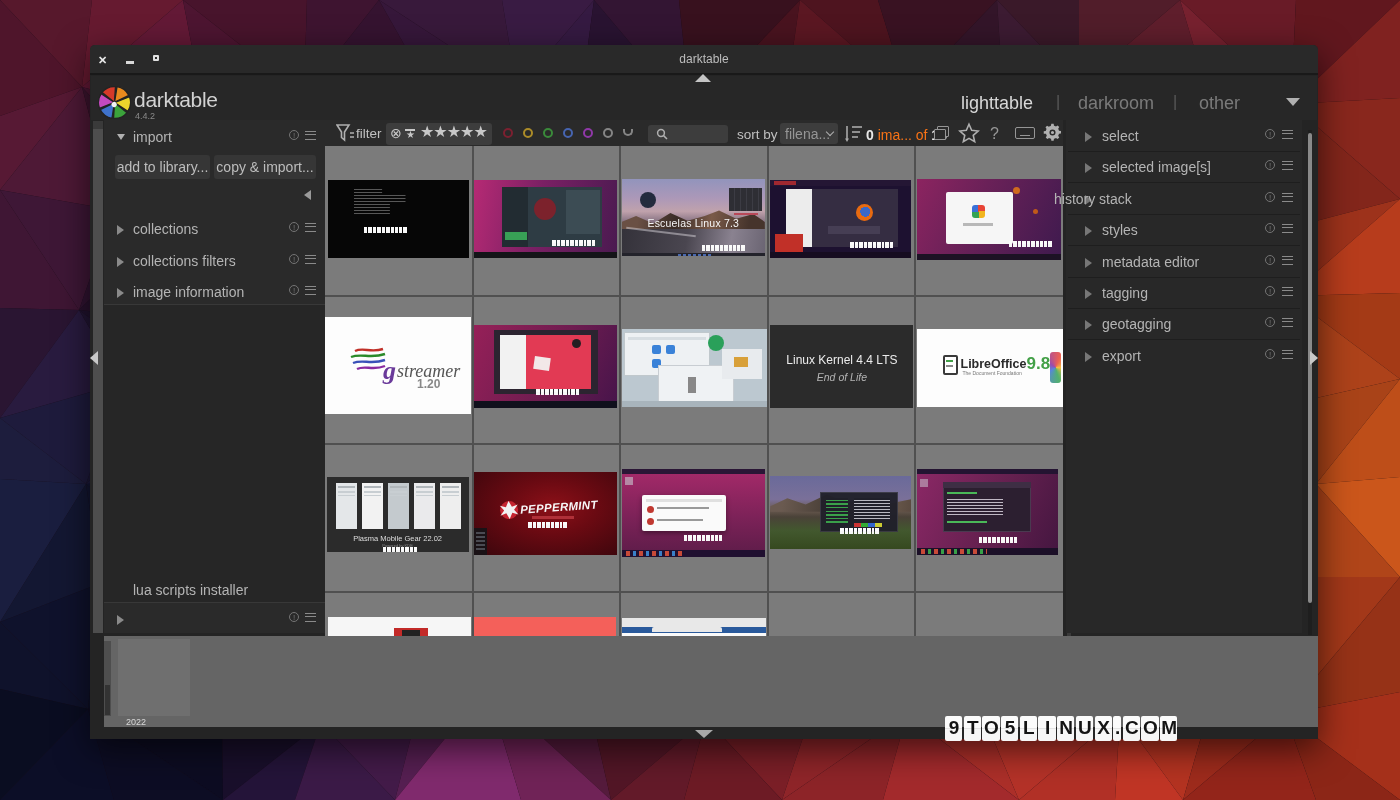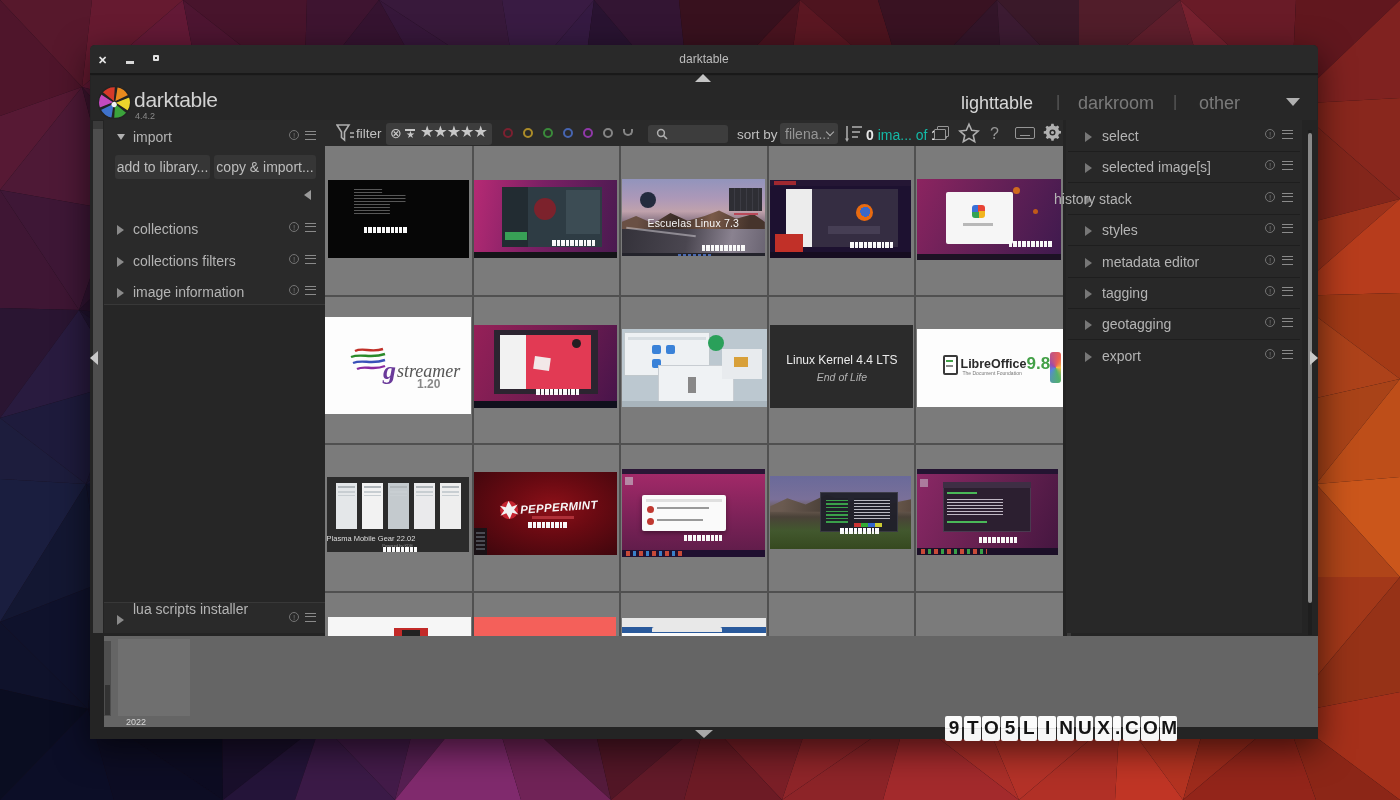--- a/index.html
+++ b/index.html
@@ -311,21 +311,21 @@
       <div class="ilines" style="left:215px;top:178px"></div>
       <div class="abs tri-r" style="left:27px;top:212px"></div>
       <div class="abs panel-label" style="left:43px;top:208px">collections filters</div>
       <div class="icirc" style="left:199px;top:209px">!</div>
       <div class="ilines" style="left:215px;top:210px"></div>
       <div class="abs tri-r" style="left:27px;top:243px"></div>
       <div class="abs panel-label" style="left:43px;top:239px">image information</div>
       <div class="icirc" style="left:199px;top:240px">!</div>
       <div class="ilines" style="left:215px;top:241px"></div>
       <div class="abs tri-r" style="left:27px;top:570px"></div>
-      <div class="abs panel-label" style="left:43px;top:556px">lua scripts installer</div>
+      <div class="abs panel-label" style="left:43px;top:537px">lua scripts installer</div>
       <div class="icirc" style="left:199px;top:567px">!</div>
       <div class="ilines" style="left:215px;top:568px"></div>
       <div class="abs" style="left:235px;top:75px;width:738px;height:26px;background:#2a2a2a"></div>
       <svg class="abs" style="left:246px;top:79px" width="20" height="19" viewBox="0 0 20 19">
 <path d="M1,1 L13,1 L8.5,8 L8.5,16 L5.5,13.5 L5.5,8 Z" fill="none" stroke="#b0b0b0" stroke-width="1.6"></path>
 <line x1="14" y1="9" x2="18" y2="9" stroke="#b0b0b0" stroke-width="1.5"></line>
 <line x1="14" y1="13" x2="18" y2="13" stroke="#b0b0b0" stroke-width="1.5"></line>
 </svg>
       <div class="abs" style="left:266px;top:81px;color:#c0c0c0;font-size:13.5px">filter</div>
       <div class="abs" style="left:296px;top:78px;width:106px;height:22px;background:#3d3d3d;border-radius:3px"></div>
@@ -349,21 +349,21 @@
       <div class="abs" style="left:690px;top:78px;width:58px;height:21px;background:#3d3d3d;border-radius:3px"></div>
       <div class="abs" style="left:695px;top:81px;color:#969696;font-size:14px">filena...</div>
       <div class="abs" style="left:737px;top:84px;width:6px;height:6px;border-right:1.8px solid #b0b0b0;border-bottom:1.8px solid #b0b0b0;transform:rotate(45deg)"></div>
       <svg class="abs" style="left:755px;top:78px" width="18" height="20" viewBox="0 0 18 20">
 <line x1="2" y1="3" x2="2" y2="16" stroke="#aaa" stroke-width="1.6"></line>
 <path d="M2,19 L0,15.5 L4,15.5 Z" fill="#aaa"></path>
 <line x1="7" y1="4" x2="17" y2="4" stroke="#aaa" stroke-width="1.6"></line>
 <line x1="7" y1="9" x2="15" y2="9" stroke="#aaa" stroke-width="1.6"></line>
 <line x1="7" y1="14" x2="13" y2="14" stroke="#aaa" stroke-width="1.6"></line>
 </svg>
-      <div class="abs" style="left:776px;top:82px;color:#e8e8e8;font-size:14px;font-weight:bold;white-space:nowrap">0 <span style="color:#14b8a6;font-weight:normal">ima... of</span> 18</div>
+      <div class="abs" style="left:776px;top:82px;color:#e8e8e8;font-size:14px;font-weight:bold;white-space:nowrap">0 <span style="color:#f97316;font-weight:normal">ima... of</span> 18</div>
       <div class="abs" style="left:847px;top:81px;width:12px;height:11px;border:1.5px solid #969696;border-radius:1px;background:#2a2a2a"></div>
       <div class="abs" style="left:844px;top:84px;width:12px;height:11px;border:1.5px solid #969696;border-radius:1px;background:#2a2a2a"></div>
       <svg class="abs" style="left:868px;top:77px" width="22" height="22" viewBox="0 0 24 24">
 <path d="M12 2.5 L14.9 9.1 L22 9.8 L16.6 14.5 L18.2 21.5 L12 17.8 L5.8 21.5 L7.4 14.5 L2 9.8 L9.1 9.1 Z" fill="none" stroke="#b0b0b0" stroke-width="1.7"></path>
 </svg>
       <div class="abs" style="left:900px;top:80px;color:#969696;font-size:16px">?</div>
       <div class="abs" style="left:925px;top:82px;width:20px;height:12px;border:1.5px solid #969696;border-radius:2px"></div>
       <div class="abs" style="left:930px;top:89.5px;width:10px;height:1.5px;background:#969696"></div>
       <svg class="abs" style="left:952px;top:77px" width="21" height="21" viewBox="0 0 24 24">
 <path fill="#b0b0b0" d="M12,8.5A3.5,3.5 0 1,0 12,15.5A3.5,3.5 0 1,0 12,8.5M12,10.2A1.8,1.8 0 1,1 12,13.8A1.8,1.8 0 1,1 12,10.2M10.7,2h2.6l.4,2.3a7.7,7.7 0 0,1 2.2,.9l2-1.2 1.8,1.8-1.2,2a7.7,7.7 0 0,1 .9,2.2l2.3,.4v2.6l-2.3,.4a7.7,7.7 0 0,1-.9,2.2l1.2,2-1.8,1.8-2-1.2a7.7,7.7 0 0,1-2.2,.9l-.4,2.3h-2.6l-.4-2.3a7.7,7.7 0 0,1-2.2-.9l-2,1.2-1.8-1.8 1.2-2a7.7,7.7 0 0,1-.9-2.2L2,13.3v-2.6l2.3-.4a7.7,7.7 0 0,1 .9-2.2l-1.2-2 1.8-1.8 2,1.2a7.7,7.7 0 0,1 2.2-.9Z" fill-rule="evenodd"></path>
@@ -553,21 +553,21 @@
           <div class="abs" style="left:87px;top:6px;width:21px;height:46px;background:#eaeaec">
             <div style="margin:3px 2px;height:2px;background:#b0b6ba"></div>
             <div style="margin:0 2px 2px;height:1.5px;background:#c8ced2"></div>
             <div style="margin:0 2px 2px;height:1.5px;background:#c8ced2"></div>
           </div>
           <div class="abs" style="left:113px;top:6px;width:21px;height:46px;background:#eeeeee">
             <div style="margin:3px 2px;height:2px;background:#b0b6ba"></div>
             <div style="margin:0 2px 2px;height:1.5px;background:#c8ced2"></div>
             <div style="margin:0 2px 2px;height:1.5px;background:#c8ced2"></div>
           </div>
-          <div class="abs" style="left:0;right:0;top:57px;text-align:left;color:#dedede;font-size:7.5px">Plasma Mobile Gear 22.02</div>
+          <div class="abs" style="left:0;right:0;top:57px;text-align:center;color:#dedede;font-size:7.5px">Plasma Mobile Gear 22.02</div>
           <div class="abs" style="left:0;right:0;top:66px;text-align:center;color:#8a8a8a;font-size:4px">Powered by KDE</div>
           <div class="wm" style="left:56px;top:70px;gap:1px">
             <span style="width:3.5px;height:6px;font-size:4px"></span>
             <span style="width:3.5px;height:6px;font-size:4px"></span>
             <span style="width:3.5px;height:6px;font-size:4px"></span>
             <span style="width:3.5px;height:6px;font-size:4px"></span>
             <span style="width:3.5px;height:6px;font-size:4px"></span>
             <span style="width:3.5px;height:6px;font-size:4px"></span>
             <span style="width:3.5px;height:6px;font-size:4px"></span>
             <span style="width:2.5px;height:6px;font-size:4px"></span>

